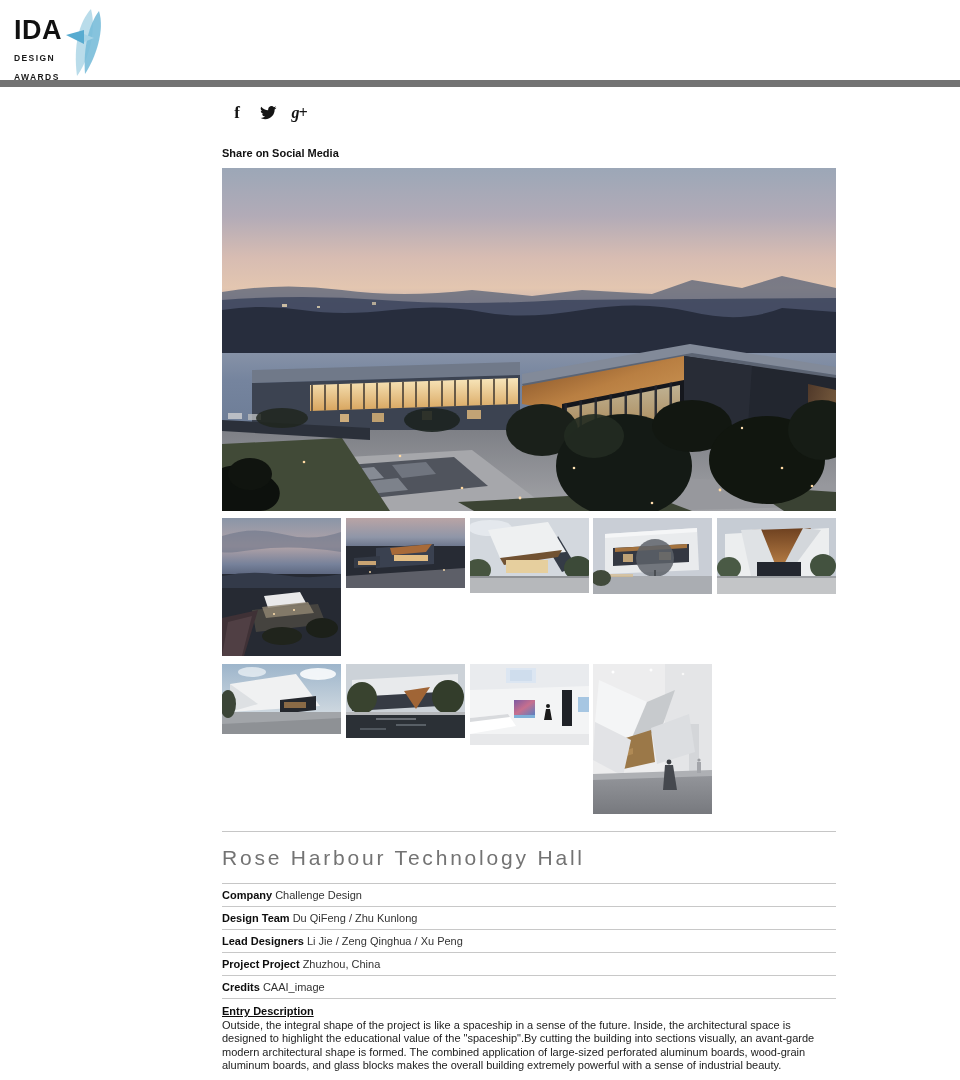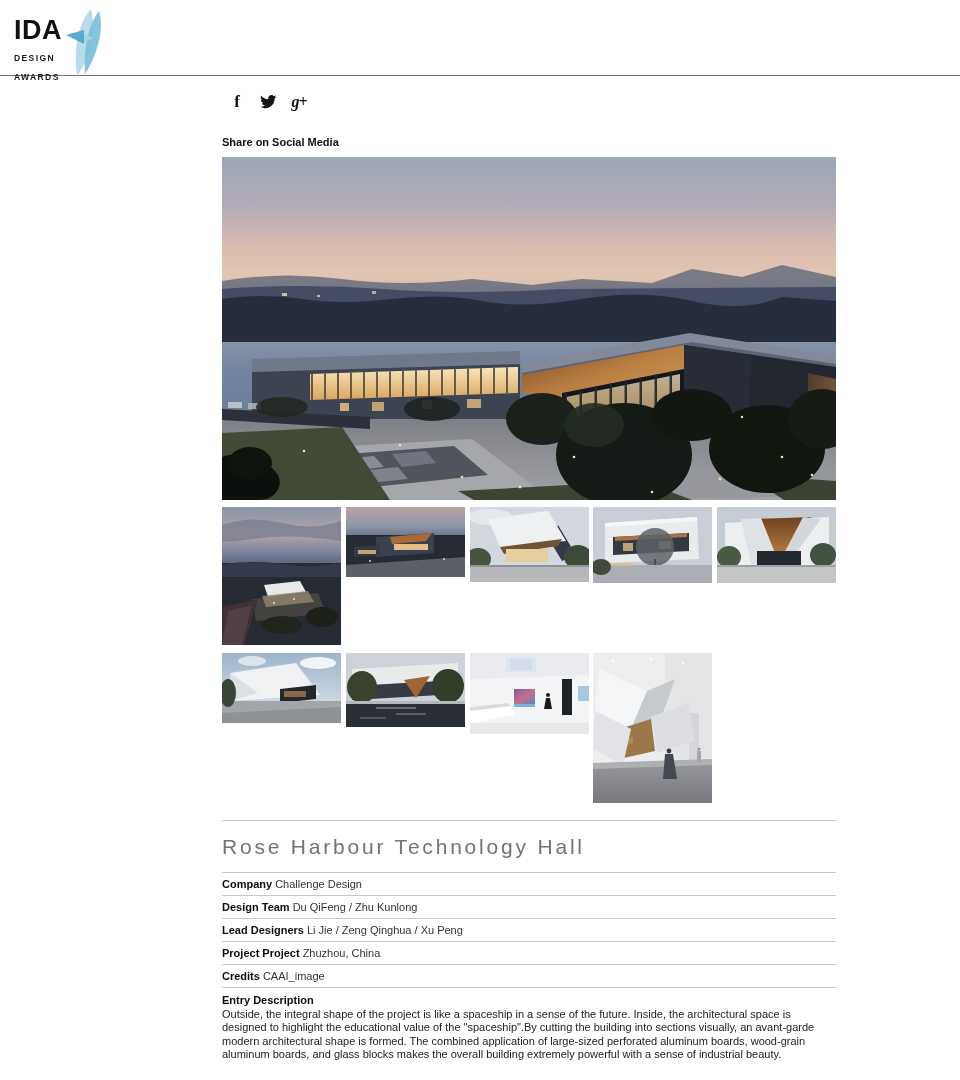--- a/index.html
+++ b/index.html
@@ -1,19 +1,19 @@
 <!DOCTYPE html>
 <html><head>
 <meta charset="utf-8">
 <style>
   * { box-sizing: border-box; margin: 0; padding: 0; }
   html, body { width: 960px; height: 1080px; overflow: hidden; background: #ffffff;
     font-family: "Liberation Sans", sans-serif; color: #222; }
   
-  .site-header { height: 76px; border-bottom: 1px solid #737373; position: relative; }
+  .site-header { height: 87px; border-bottom: 7px solid #737373; position: relative; }
   .logo { position: absolute; left: 14px; top: 9px; display: flex; align-items: flex-start;
     text-decoration: none; color: #111; }
   .logo-text { line-height: 1; padding-top: 8px; }
   .logo-ida { font-size: 27px; font-weight: 700; letter-spacing: 0.5px; display: block; }
   .logo-sub { font-size: 8.5px; font-weight: 700; letter-spacing: 1.4px; display: block; margin-top: 10px; color: #1a1a1a; }
   .logo-feather { margin-left: 2px; margin-top: 0; }
   
   .content { margin-left: 222px; width: 614px; }
   .share-row { display: flex; align-items: center; gap: 13px; padding: 17px 0 0 6px; height: 34px; }
   .share-btn { display: inline-flex; align-items: center; justify-content: center;
@@ -30,21 +30,21 @@
   .t-h138 { height: 138px; } .t-h70 { height: 70px; } .t-h75 { height: 75px; }
   .t-h76 { height: 76px; } .t-h74 { height: 74px; } .t-h81 { height: 81px; } .t-h150 { height: 150px; }
   
   .details { margin-top: 17px; border-top: 1px solid #c6c6c6; }
   .project-title { font-size: 21px; font-weight: 400; letter-spacing: 2.8px; color: #737373;
     padding: 14px 0 13px 0; border-bottom: 1px solid #c6c6c6; }
   .field-row { font-size: 11px; padding: 5px 0 5px 0; border-bottom: 1px solid #c8c8c8; line-height: 12px; }
   .field-label { font-weight: 700; color: #0d0d0d; }
   .field-value { color: #333; margin-left: 3px; }
   .entry { margin-top: 5px; }
-  .entry-label { font-size: 11px; font-weight: 700; color: #0d0d0d; line-height: 14px; }
+  .entry-label { font-size: 11px; font-weight: 700; color: #0d0d0d; line-height: 14px; text-decoration: underline; }
   .entry-text { font-size: 11px; color: #222; line-height: 13.4px; margin-top: 1px; }
 </style>
 </head>
 <body>
 
 <header class="site-header">
   <a class="logo">
     <span class="logo-text">
       <span class="logo-ida">IDA</span>
       <span class="logo-sub">DESIGN</span>

